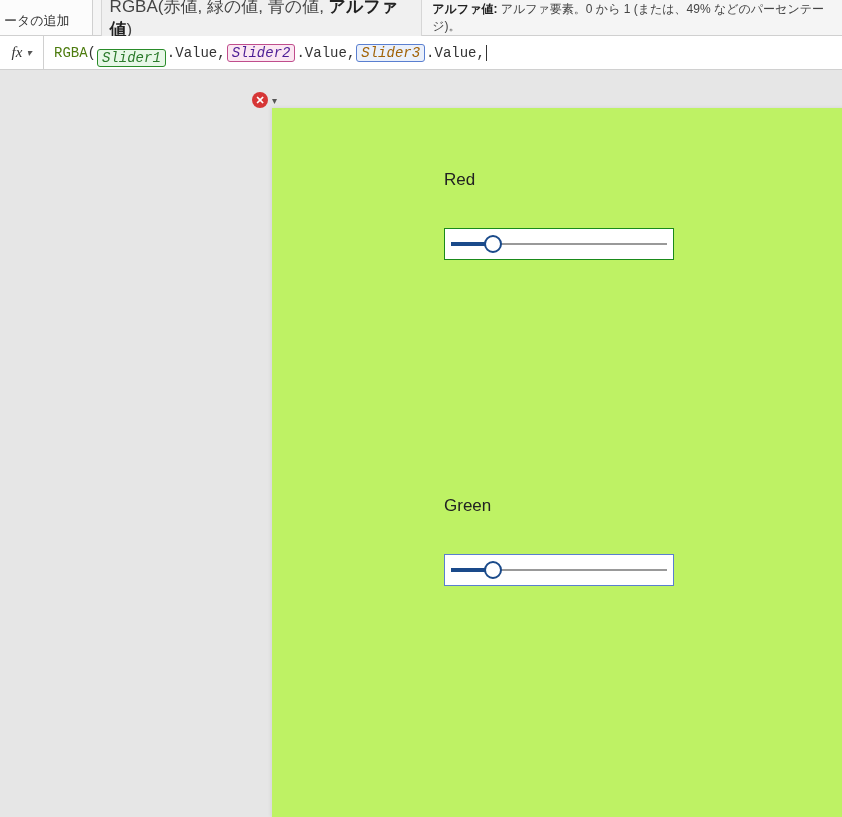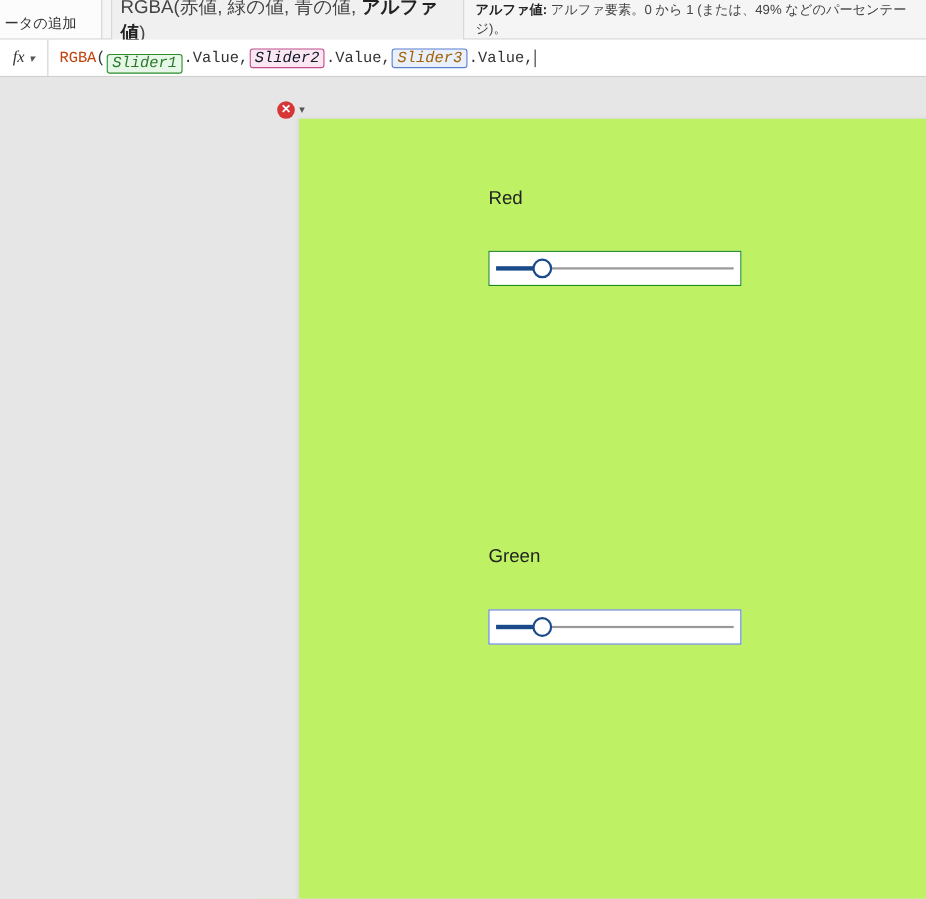--- a/index.html
+++ b/index.html
@@ -85,30 +85,30 @@
     flex: 1;
     height: 100%;
     padding: 0 10px;
     display: flex;
     align-items: center;
     font-family: Consolas, "Courier New", monospace;
     font-size: 14px;
     color: #333;
     position: relative;
   }
-  .tok-fn { color: #c2410c; }
+  .tok-fn { color: #4d7c0f; }
   .tok-slider {
     font-style: italic;
     border: 1px solid;
     border-radius: 3px;
     padding: 0 4px;
     margin: 0 1px;
   }
   .tok-slider.s1 { background: #e7f7e7; border-color: #2a8c2a; color: #2a7a2a; margin-top: 11px; }
-  .tok-slider.s2 { background: #fbe7f2; border-color: #c04d8c; color: #0f172a; }
+  .tok-slider.s2 { background: #fbe7f2; border-color: #c04d8c; color: #4c1d95; }
   .tok-slider.s3 { background: #eaf0fb; border-color: #5a7fd0; color: #a16207; }
   .tok-plain { color: #333; }
   .cursor {
     display: inline-block;
     width: 1px;
     height: 16px;
     background: #333;
     vertical-align: middle;
     margin-left: 1px;
   }

